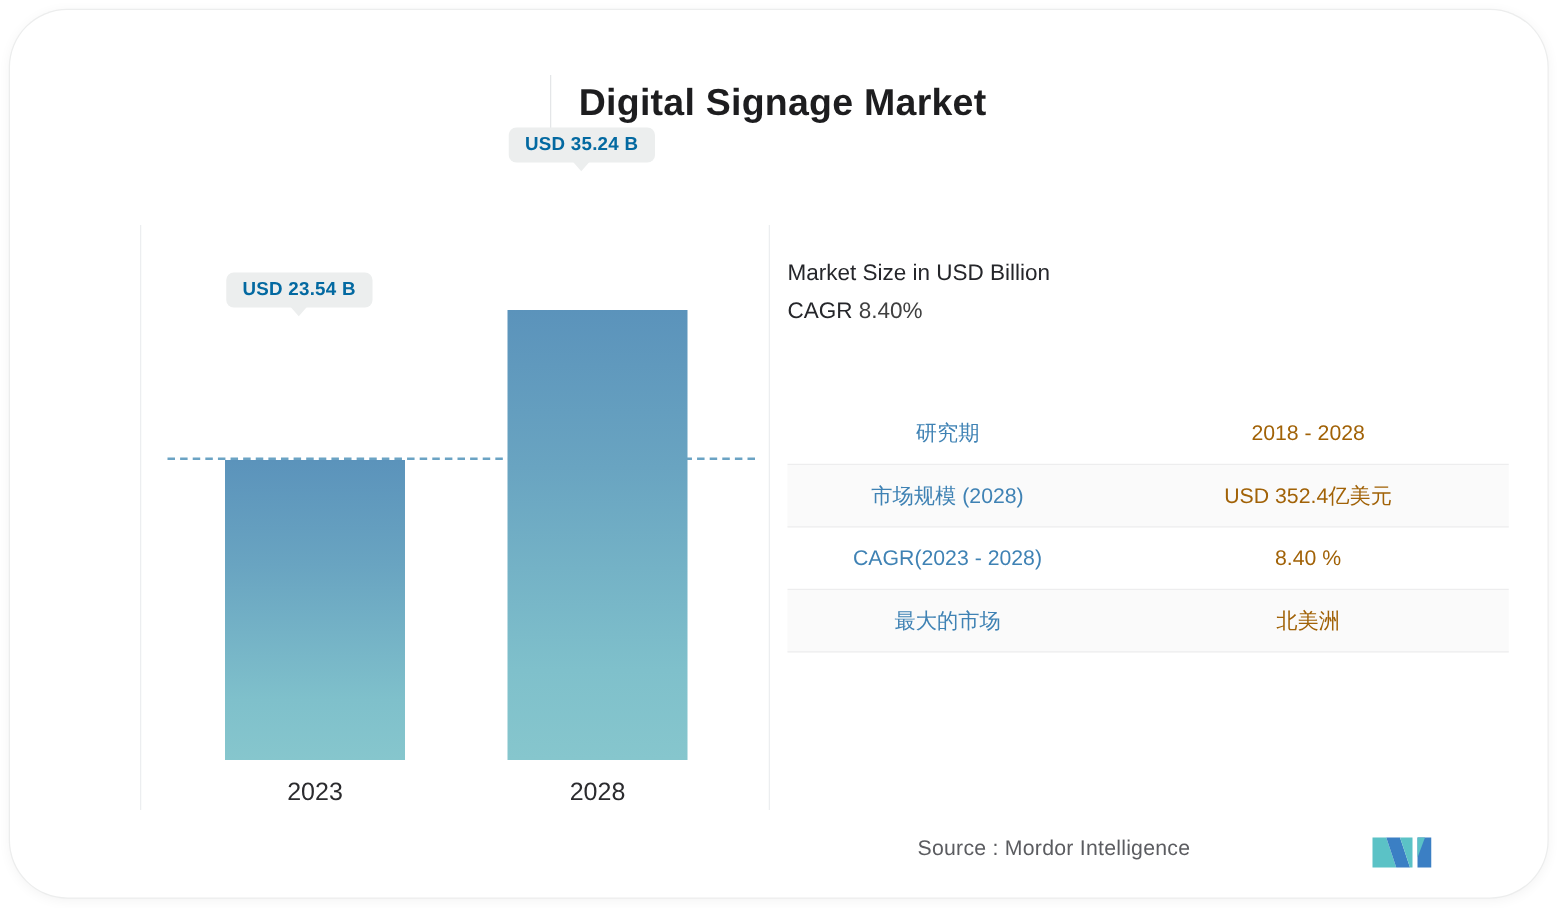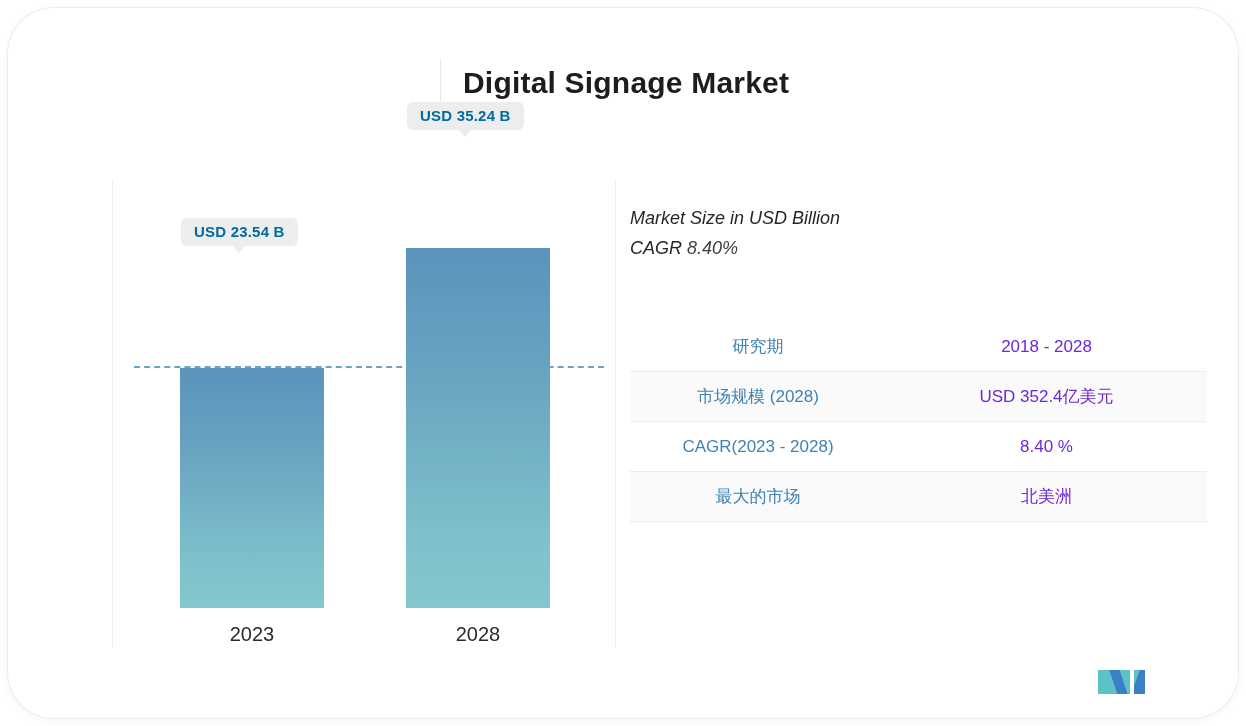--- a/index.html
+++ b/index.html
@@ -67,36 +67,36 @@
   }
   #badge-2023{left:69px;top:38px;}
   #badge-2028{left:295px;top:-78px;}
 
   #ref-line{
     position:absolute;left:22px;width:470px;top:186px;height:0;
     border-top:2px dashed #6ba3c4;
   }
 
   
-  #info-panel{position:absolute;left:622px;top:196px;width:580px;font-style:italic;}
+  #info-panel{position:absolute;left:622px;top:196px;width:580px;}
   #info-heading{font-size:18px;color:#25262a;line-height:1.65;}
   #cagr-line{font-size:18px;color:#25262a;line-height:1.65;}
   #cagr-value{color:#404040;text-align:right;}
 
   #spec-table{
     position:absolute;left:622px;top:314px;width:577px;
     border-collapse:collapse;table-layout:fixed;
   }
   #spec-table td{
     height:49px;padding:0 0 0 2px;vertical-align:middle;
     border-bottom:1px solid #ededee;font-size:17px;text-align:center;
   }
   #spec-table tr:nth-child(even) td{background:#fafafa;}
   #spec-table td.k{width:252px;color:#3f82b4;}
-  #spec-table td.v{color:#6d28d9;margin-left:48px;}
+  #spec-table td.v{color:#a16207;margin-left:48px;}
 
   
   #source-line{
     position:absolute;left:726px;top:661px;
     font-size:17px;color:#5b5c60;letter-spacing:.2px;white-space:nowrap;
   }
   #logo{position:absolute;left:1088px;top:658px;width:52px;height:30px;}
 </style>
 </head>
 <body>
@@ -145,20 +145,21 @@
         <td class="k">CAGR(2023 - 2028)</td>
         <td class="v">8.40 %</td>
       </tr>
       <tr>
         <td class="k">最大的市场</td>
         <td class="v">北美洲</td>
       </tr>
     </tbody>
   </table>
 
+  <div id="source-line">Source :  Mordor Intelligence</div>
 
   <svg id="logo" viewBox="0 0 52 30">
     <polygon points="2,28 2,4 13,4 21,28 13,28" fill="#5bc2c6"></polygon>
     <polygon points="13,4 24,4 32,28 21,28" fill="#3b7fc4"></polygon>
     <polygon points="24,4 34,4 34,28 32,28" fill="#5bc2c6"></polygon>
     <polygon points="38,4 49,4 49,28 38,28" fill="#3b7fc4"></polygon>
     <polygon points="38,4 44,4 38,20" fill="#5bc2c6"></polygon>
   </svg>
 
 </div>

